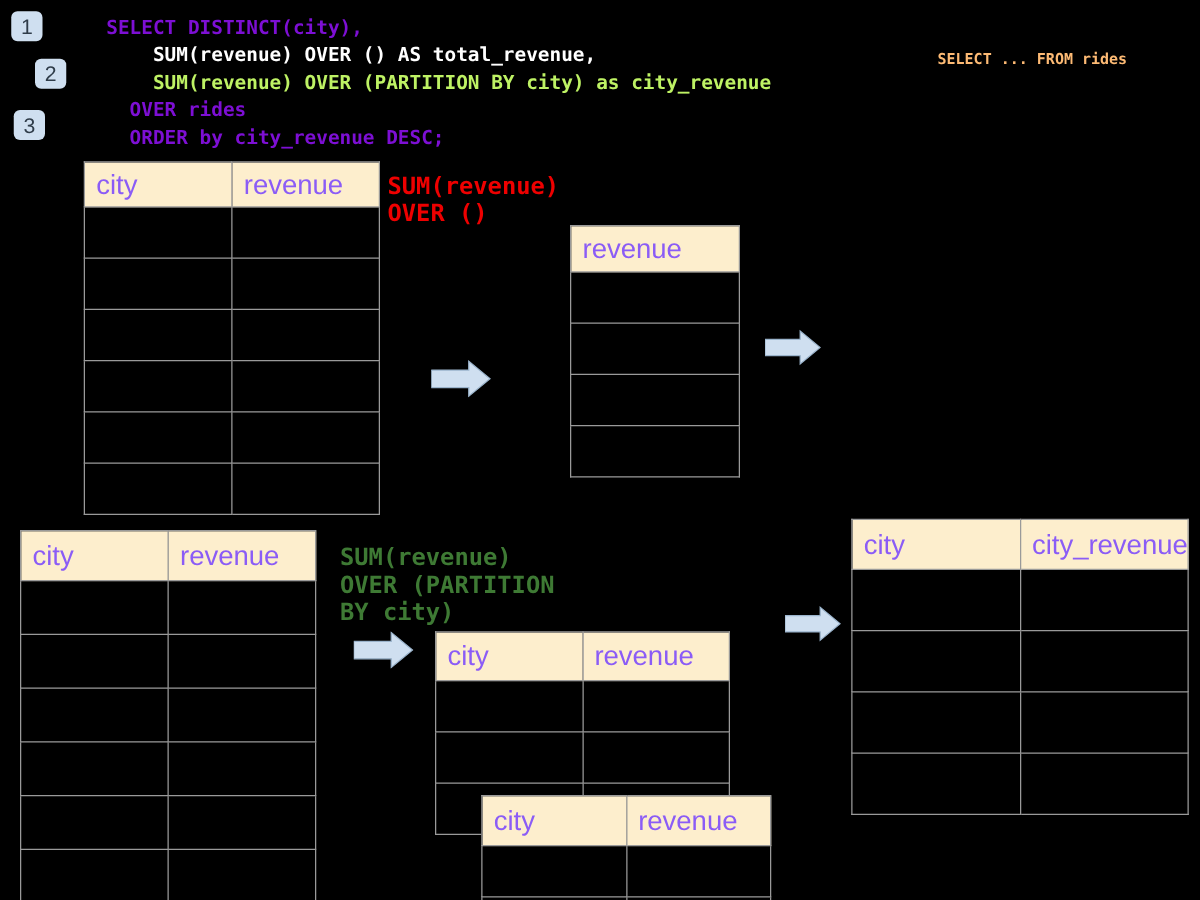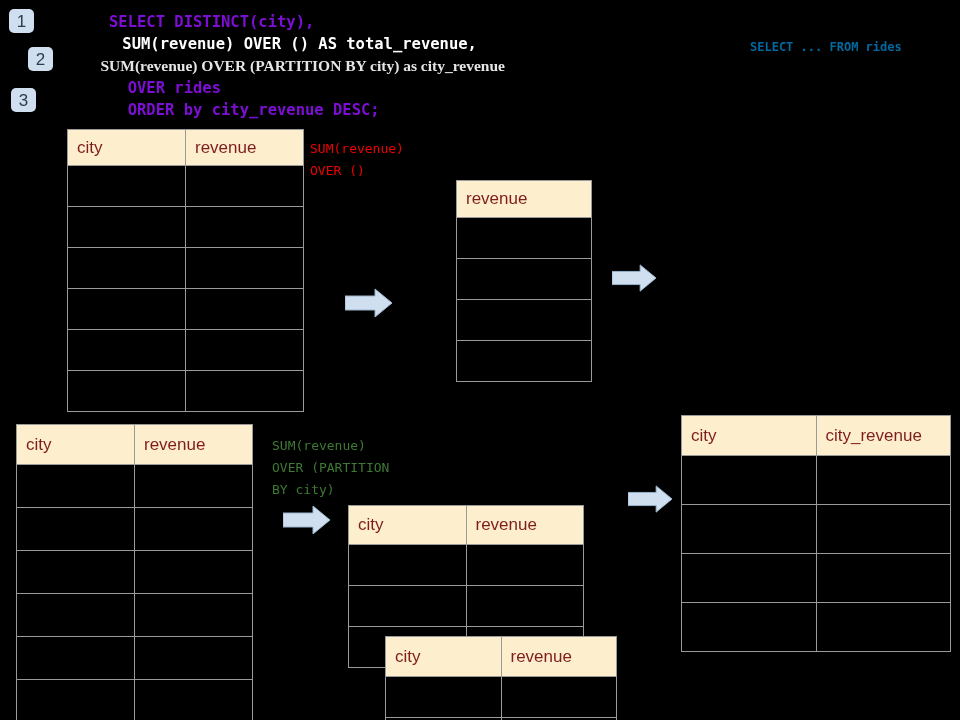--- a/index.html
+++ b/index.html
@@ -42,40 +42,40 @@
     font-weight: bold;
     white-space: pre;
     letter-spacing: 0px;
   }
   #sql-block {
     left: 85px;
     top: 11px;
     font-size: 15.5px;
     line-height: 22px;
   }
-  .c-purple { color: #7d0fd4; margin-left: 24px; }
+  .c-purple { color: #7d0fd4; }
   .c-red    { color: #ffffff; }
-  .c-green  { color: #e5e5e5; font-family: Liberation Serif, serif; }
+  .c-green  { color: #bef264; }
 
   #sql-side-note {
     left: 750px;
     top: 38px;
     font-size: 12px;
     line-height: 19px;
-    color: #0369a1;
+    color: #fdba74;
     width: 200px;
     white-space: pre-wrap;
   }
 
   
   .annot {
     position: absolute;
     font-family: "DejaVu Sans Mono", monospace;
-    font-weight: normal;
-    font-size: 13px;
+    font-weight: bold;
+    font-size: 19px;
     line-height: 22px;
     white-space: pre;
   }
   #annot-over-empty  { left: 310px; top: 138px; color: #ee0000; }
   #annot-partition   { left: 272px; top: 435px; color: #3e7a34; }
 
   
   .tbl {
     position: absolute;
     border-collapse: collapse;
@@ -83,23 +83,23 @@
     background: #000000;
     font-family: "Liberation Sans", sans-serif;
   }
   .tbl th, .tbl td {
     border: 1px solid #9a9a9a;
     padding: 0;
     margin: 0;
   }
   .tbl th {
     background: #fdeecd;
-    color: #7f1d1d;
+    color: #8b5cf6;
     font-weight: normal;
-    font-size: 17px;
+    font-size: 22px;
     text-align: left;
     padding-left: 9px;
   }
   .tbl td {
     background: #000000;
   }
 
   
   #table-source-top { left: 67px; top: 129px; width: 237px; }
   #table-source-top th { height: 35px; }

